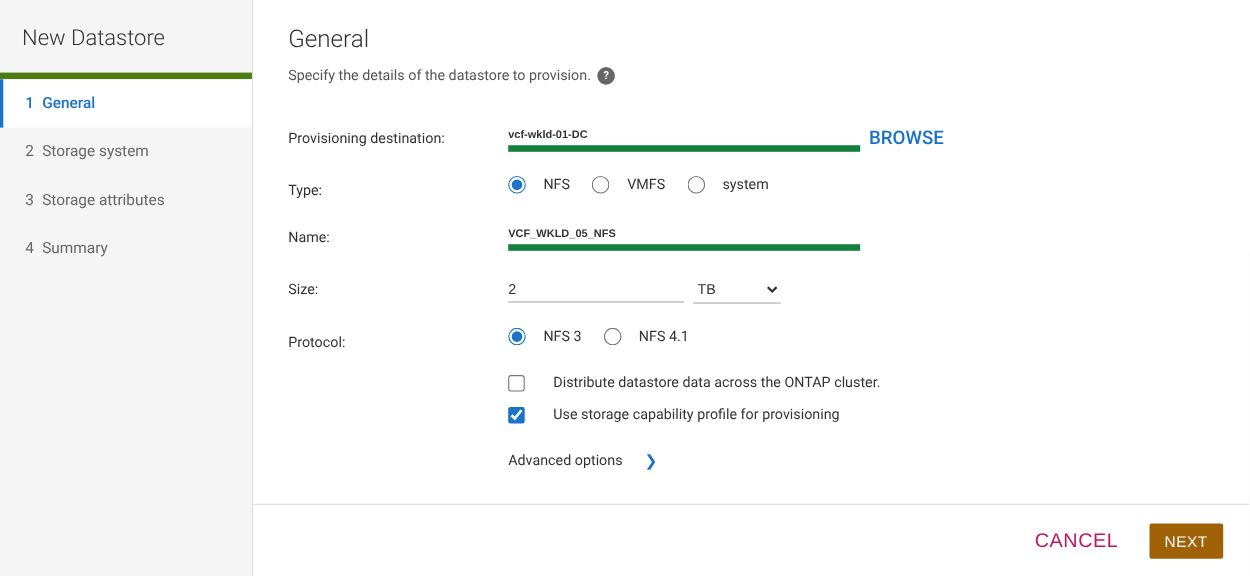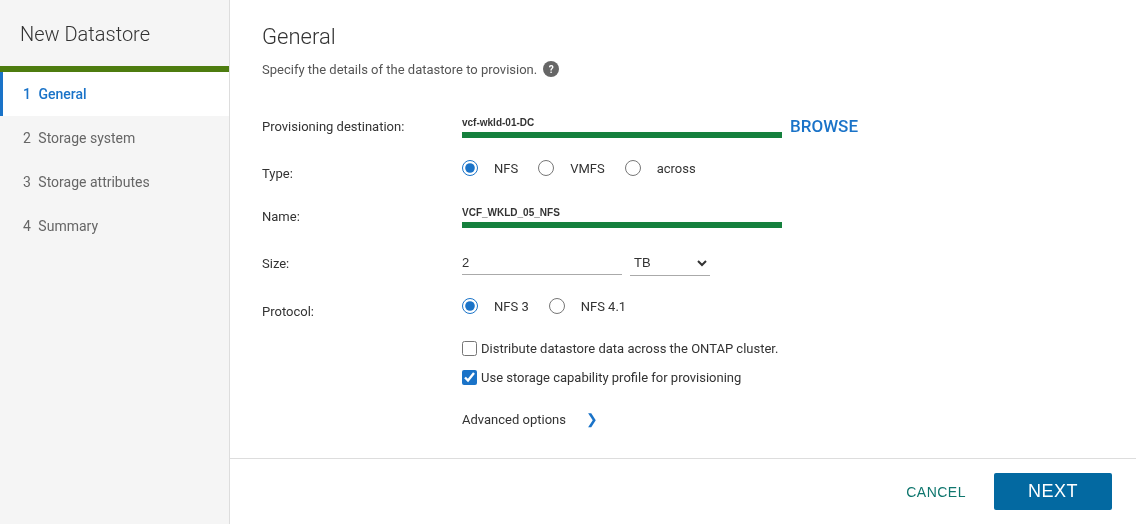--- a/index.html
+++ b/index.html
@@ -178,21 +178,21 @@
       outline: none;
       cursor: pointer;
       width: 80px;
       appearance: auto;
     }
 
     
     .checkbox-label {
       display: flex;
       align-items: center;
-      gap: 4px;
+      gap: 26px;
       font-size: 13px;
       color: #333;
       cursor: pointer;
     }
     .checkbox-label input[type="checkbox"] {
       width: 15px;
       height: 15px;
       cursor: pointer;
       accent-color: #1a73c8;
     }
@@ -224,34 +224,34 @@
       align-items: center;
       justify-content: flex-end;
       padding: 14px 24px;
       border-top: 1px solid #ddd;
       background: #fff;
       gap: 12px;
     }
     .btn-cancel {
       background: transparent;
       border: none;
-      color: #0f766e;
+      color: #be185d;
+      font-size: 18px;
+      font-weight: 500;
+      padding: 8px 16px;
+      cursor: pointer;
+      letter-spacing: 0.5px;
+    }
+    .btn-next {
+      background: #a16207;
+      border: none;
+      color: #fff;
       font-size: 14px;
       font-weight: 500;
-      padding: 8px 16px;
-      cursor: pointer;
-      letter-spacing: 0.5px;
-    }
-    .btn-next {
-      background: #0369a1;
-      border: none;
-      color: #fff;
-      font-size: 18px;
-      font-weight: 500;
-      padding: 8px 34px;
+      padding: 8px 14px;
       cursor: pointer;
       letter-spacing: 0.5px;
       border-radius: 2px;
     }
   </style>
 </head>
 <body>
 
 <div class="sidebar">
   <div class="sidebar-title">New Datastore</div>
@@ -298,21 +298,21 @@
           <label class="radio-label">
             <input type="radio" name="type" checked="" style="">
             <span>NFS</span>
           </label>
           <label class="radio-label">
             <input type="radio" name="type" style="">
             <span>VMFS</span>
           </label>
           <label class="radio-label">
             <input type="radio" name="type" style="">
-            <span>across</span>
+            <span>system</span>
           </label>
         </div>
       </div>
     </div>
 
     <div class="form-row">
       <div class="form-label">Name:</div>
       <div class="form-field">
         <input class="text-input" type="text" value="VCF_WKLD_05_NFS" style="">
       </div>

